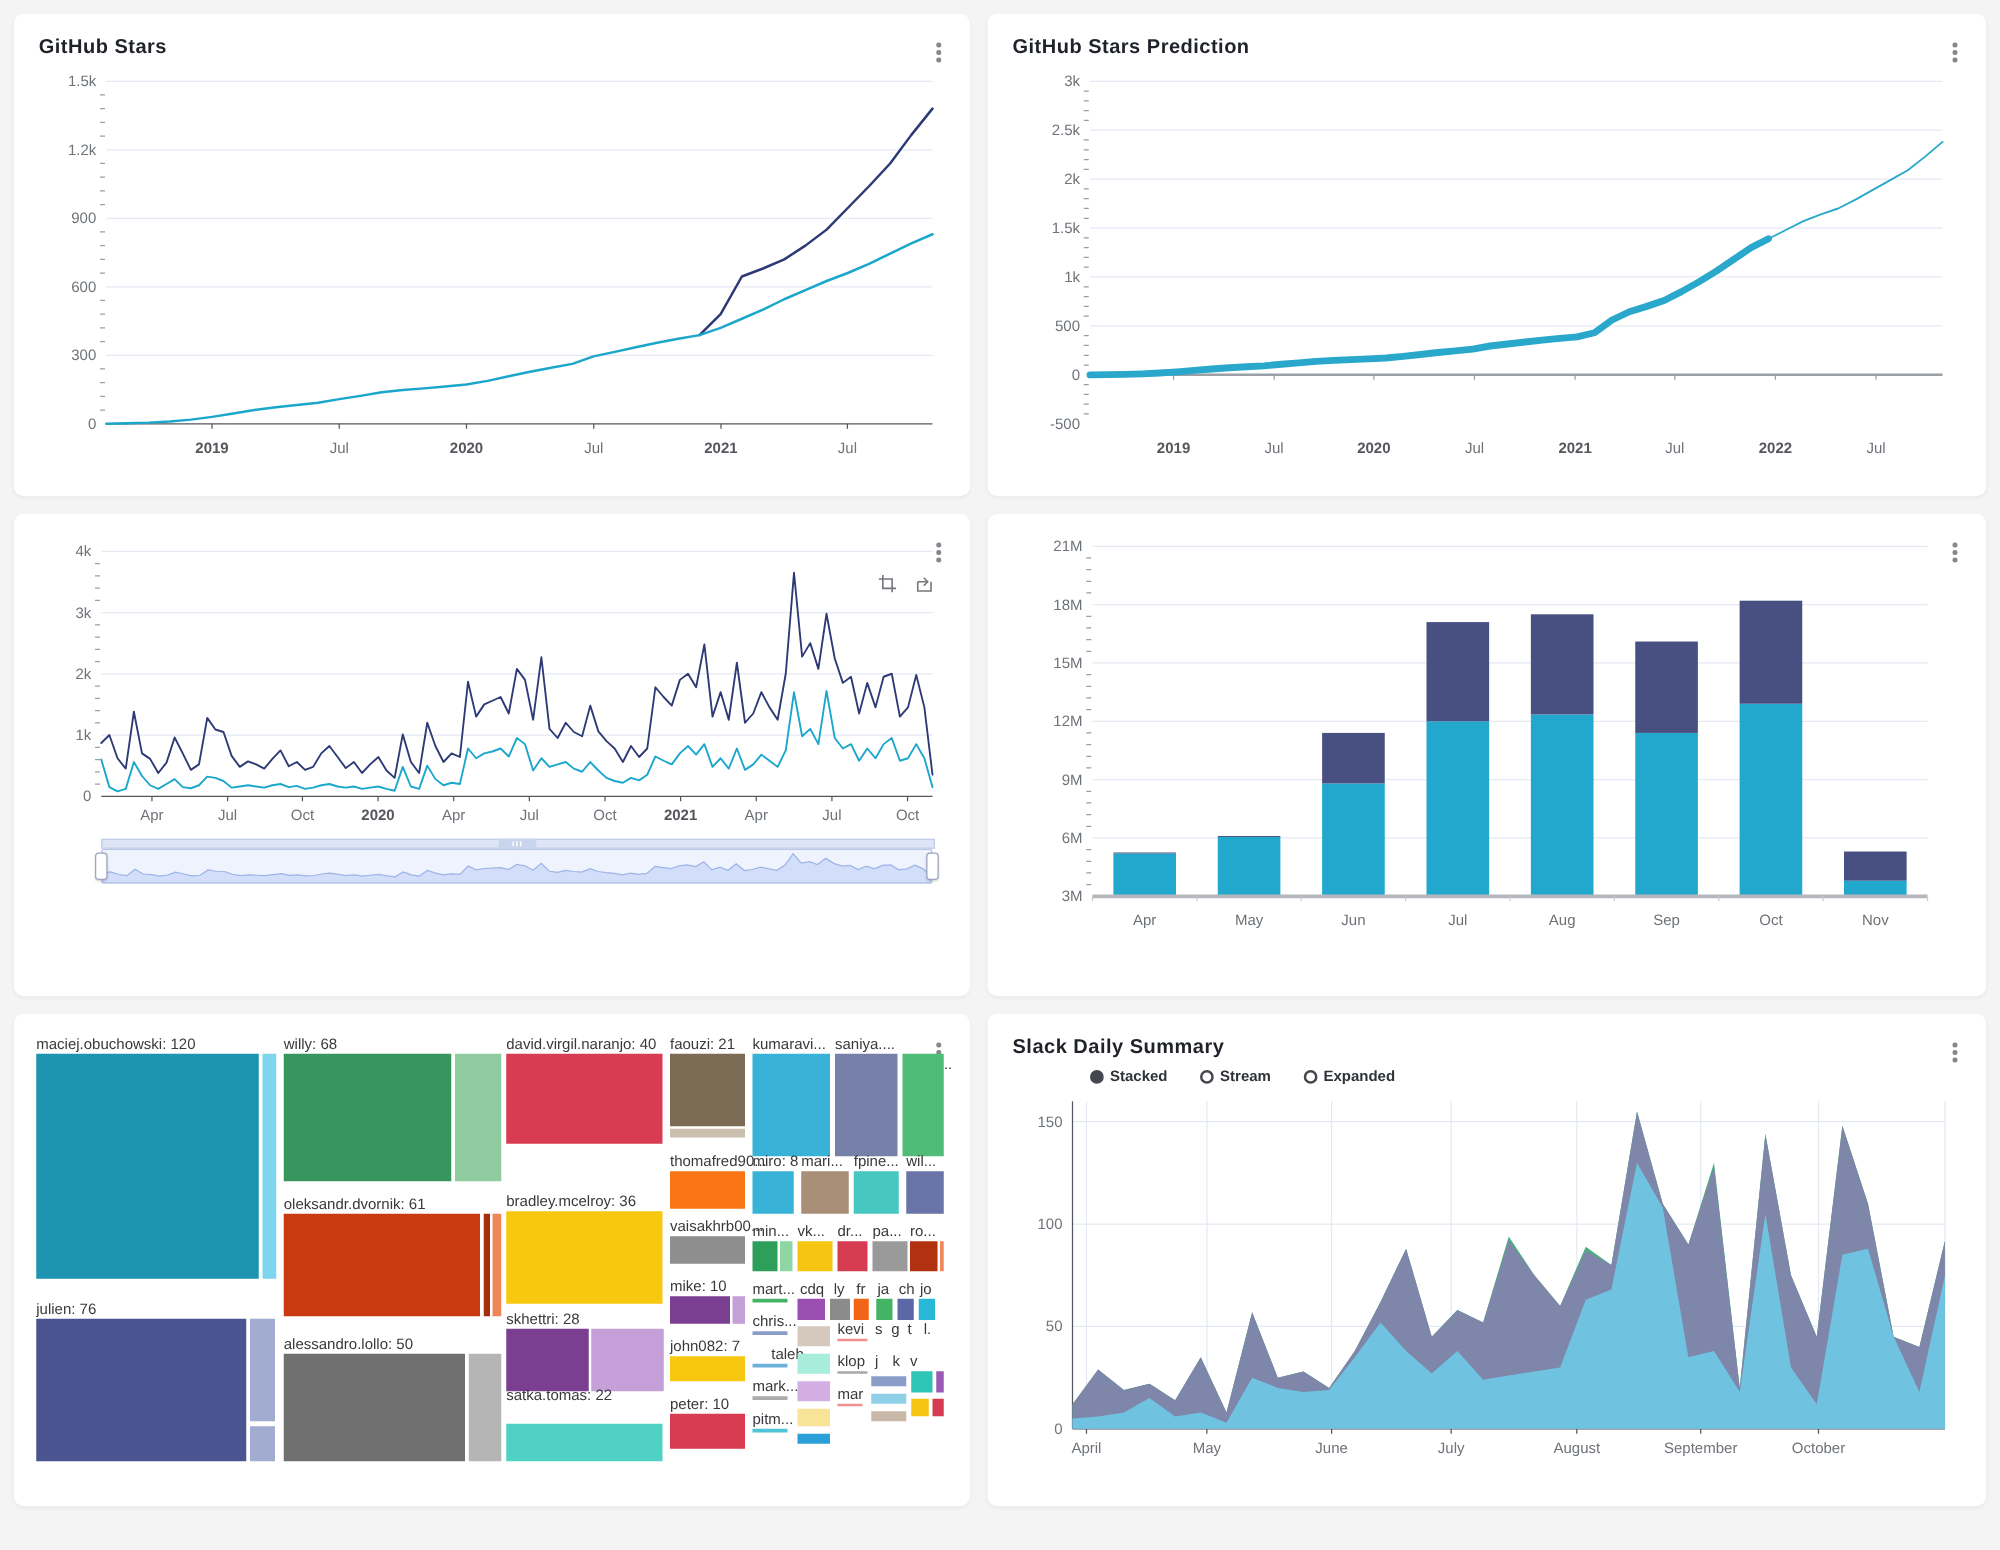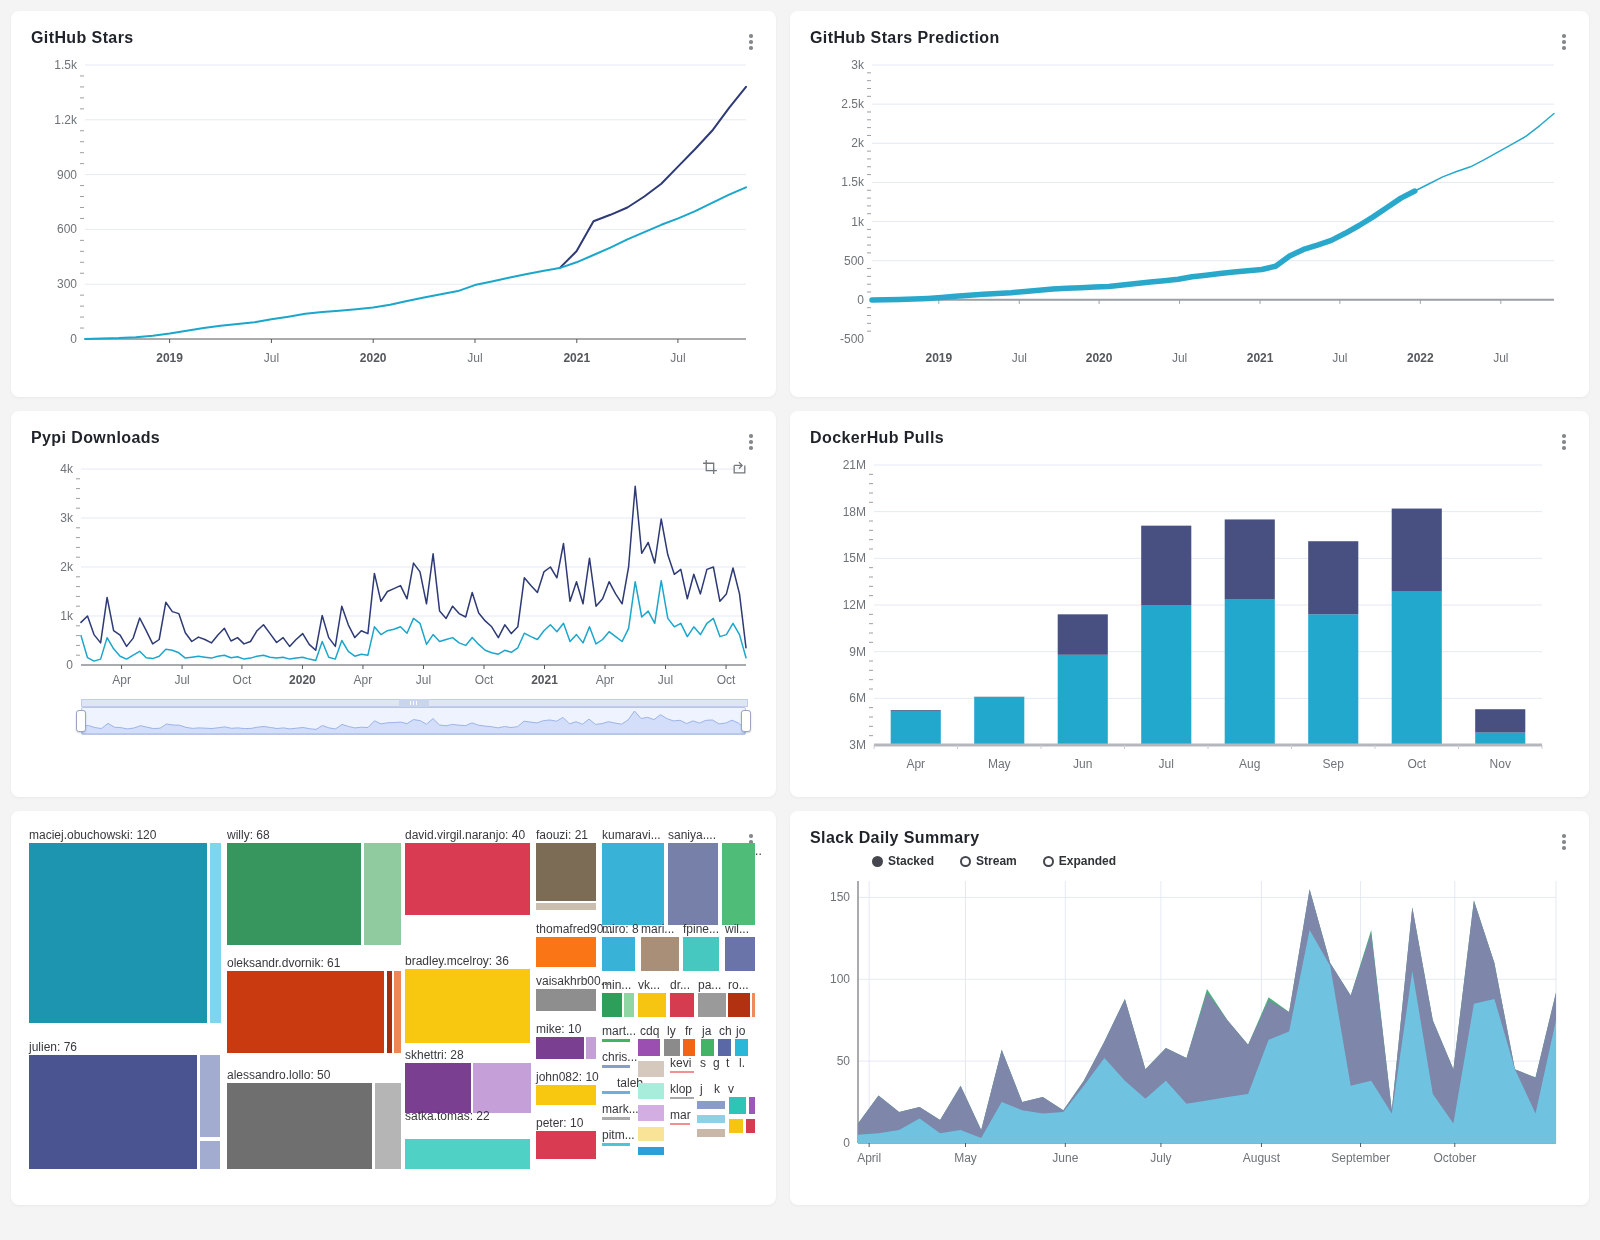--- a/index.html
+++ b/index.html
@@ -193,21 +193,20 @@
         <line x1="612.3280000000001" x2="612.3280000000001" y1="248.85714285714286" y2="252.85714285714286" stroke="#9aa0a6"></line>
         <text x="612.3280000000001" y="311" text-anchor="middle" fill="#54575c" font-size="12" font-weight="bold">2022</text>
         <line x1="692.804" x2="692.804" y1="248.85714285714286" y2="252.85714285714286" stroke="#9aa0a6"></line>
         <text x="692.804" y="311" text-anchor="middle" fill="#6e7379" font-size="12" font-weight="normal">Jul</text>
         <path d="M64.0 248.9L77.9 248.7L91.8 248.5L105.8 248.1L119.7 247.4L133.6 246.5L147.5 245.3L161.4 244.2L175.3 243.2L189.3 242.4L203.2 241.7L217.1 240.4L231.0 239.3L244.9 238.1L258.9 237.3L272.8 236.7L286.7 236.1L300.6 235.4L314.5 234.1L328.4 232.6L342.4 231.0L356.3 229.7L370.2 228.3L384.1 225.8L398.0 224.2L412.0 222.6L425.9 221.1L439.8 219.7L453.7 218.5L467.6 215.2L481.6 205.0L495.5 198.4L509.4 194.1L523.3 189.4L537.2 182.3L551.1 174.5L565.1 165.9L579.0 156.5L592.9 147.1L606.8 140.0" fill="none" stroke="#29a8cc" stroke-width="5.5" stroke-linejoin="round" stroke-linecap="round"></path>
         <path d="M606.8 140.0L620.7 133.0L634.7 125.9L648.6 120.5L662.5 115.8L676.4 108.7L690.3 100.9L704.2 93.1L718.2 85.2L732.1 74.3L746.0 62.5" fill="none" stroke="#29a8cc" stroke-width="1.5" stroke-linejoin="round" stroke-linecap="round"></path>
       </svg>
   </section>
 
   <section class="card">
-    <h2>Pypi Downloads</h2>
     <div class="kebab">
         <i></i>
         <i></i>
         <i></i>
       </div>
     <div class="toolbox">
       <span class="tool">
         <svg width="17" height="17" viewBox="0 0 16 16" fill="none" stroke="#72767b" stroke-width="1.2">
           <path d="M4 1 V11 H14"></path>
             <path d="M1 4 H11 V14"></path>
@@ -282,21 +281,20 @@
         </div>
       <svg width="663" height="26" style="display:block">
           <path d="M0 26L0.0 18.2L6.5 17.5L13.0 19.6L19.5 20.5L26.0 15.4L32.5 19.2L39.0 19.7L45.5 20.9L52.0 20.0L58.5 17.7L65.0 19.2L71.5 20.6L78.0 20.2L84.5 16.0L91.0 17.0L97.5 17.2L104.0 19.4L110.5 20.4L117.0 19.9L123.5 20.2L130.0 20.5L136.5 19.7L143.0 18.9L149.5 20.3L156.0 19.9L162.5 20.6L169.0 20.4L175.5 19.2L182.0 18.5L188.5 19.5L195.0 20.5L201.5 19.9L208.0 20.9L214.5 20.2L221.0 19.5L227.5 20.7L234.0 21.4L240.5 17.5L247.0 19.9L253.5 20.9L260.0 16.4L266.5 18.5L273.0 19.9L279.5 19.2L286.0 19.5L292.5 12.8L299.0 15.9L305.5 14.8L312.0 14.5L318.5 14.1L325.0 15.6L331.5 11.6L338.0 12.6L344.5 16.2L351.0 10.6L357.5 17.0L364.0 17.8L370.5 16.4L377.0 17.2L383.5 17.6L390.0 14.9L396.5 17.2L403.0 18.1L409.5 18.7L416.0 19.9L422.5 18.5L429.0 19.5L435.5 18.7L442.0 13.2L448.5 14.1L455.0 14.9L461.5 12.6L468.0 12.0L474.5 13.2L481.0 9.4L487.5 15.9L494.0 13.7L500.5 16.2L507.0 11.1L513.5 16.4L520.0 15.6L526.5 13.7L533.0 15.1L539.5 16.2L546.0 12.0L552.5 3.0L559.0 10.5L565.5 9.3L572.0 11.6L578.5 6.7L585.0 10.7L591.5 12.9L598.0 12.3L604.5 15.6L611.0 12.9L617.5 15.1L624.0 12.3L630.5 12.0L637.0 15.9L643.5 15.1L650.0 12.2L656.5 15.1L663.0 21.1L663 26Z" fill="#d3defa" stroke="#9db4e8" stroke-width="1"></path>
         </svg>
       <div class="dz-handle left"></div>
       <div class="dz-handle right"></div>
     </div>
   </section>
 
   <section class="card">
-    <h2>DockerHub Pulls</h2>
     <div class="kebab">
         <i></i>
         <i></i>
         <i></i>
       </div>
     <svg class="chart" width="760" height="324">
         <text x="58" y="298" text-anchor="end" fill="#6e7379" font-size="12">3M</text>
         <line x1="66" x2="734" y1="247.33333333333334" y2="247.33333333333334" stroke="#e4e9f3"></line>
         <text x="58" y="251.33333333333334" text-anchor="end" fill="#6e7379" font-size="12">6M</text>
         <line x1="66" x2="734" y1="200.66666666666669" y2="200.66666666666669" stroke="#e4e9f3"></line>
@@ -406,21 +404,21 @@
         <span class="tm-label" style="left: 507px; top: 0px;">faouzi: 21</span>
         <div class="tm-rect" style="left: 507px; top: 14px; width: 60px; height: 58px; background: rgb(124, 108, 85);"></div>
         <div class="tm-rect" style="left: 507px; top: 74px; width: 60px; height: 7px; background: rgb(202, 191, 174);"></div>
         <span class="tm-label" style="left: 507px; top: 94px;">thomafred90...</span>
         <div class="tm-rect" style="left: 507px; top: 108px; width: 60px; height: 30px; background: rgb(249, 117, 22);"></div>
         <span class="tm-label" style="left: 507px; top: 146px;">vaisakhrb00...</span>
         <div class="tm-rect" style="left: 507px; top: 160px; width: 60px; height: 22px; background: rgb(142, 142, 142);"></div>
         <span class="tm-label" style="left: 507px; top: 194px;">mike: 10</span>
         <div class="tm-rect" style="left: 507px; top: 208px; width: 48px; height: 22px; background: rgb(123, 63, 146);"></div>
         <div class="tm-rect" style="left: 557px; top: 208px; width: 10px; height: 22px; background: rgb(196, 159, 216);"></div>
-        <span class="tm-label" style="left: 507px; top: 242px;">john082: 10</span>
+        <span class="tm-label" style="left: 507px; top: 242px;">john082: 7</span>
         <div class="tm-rect" style="left: 507px; top: 256px; width: 60px; height: 20px; background: rgb(248, 200, 17);"></div>
         <span class="tm-label" style="left: 507px; top: 288px; text-align: right;">peter: 10</span>
         <div class="tm-rect" style="left: 507px; top: 302px; width: 60px; height: 28px; background: rgb(217, 59, 82);"></div>
         <span class="tm-label" style="left: 573px; top: 0px;">kumaravi...</span>
         <div class="tm-rect" style="left: 573px; top: 14px; width: 62px; height: 82px; background: rgb(57, 178, 215);"></div>
         <span class="tm-label" style="left: 639px; top: 0px;">saniya....</span>
         <div class="tm-rect" style="left: 639px; top: 14px; width: 50px; height: 82px; background: rgb(118, 128, 168);"></div>
         <span class="tm-label" style="left: 693px; top: 16px;">shelly...</span>
         <div class="tm-rect" style="left: 693px; top: 14px; width: 33px; height: 82px; background: rgb(79, 189, 120);"></div>
         <span class="tm-label" style="left: 573px; top: 94px;">miro: 8</span>

